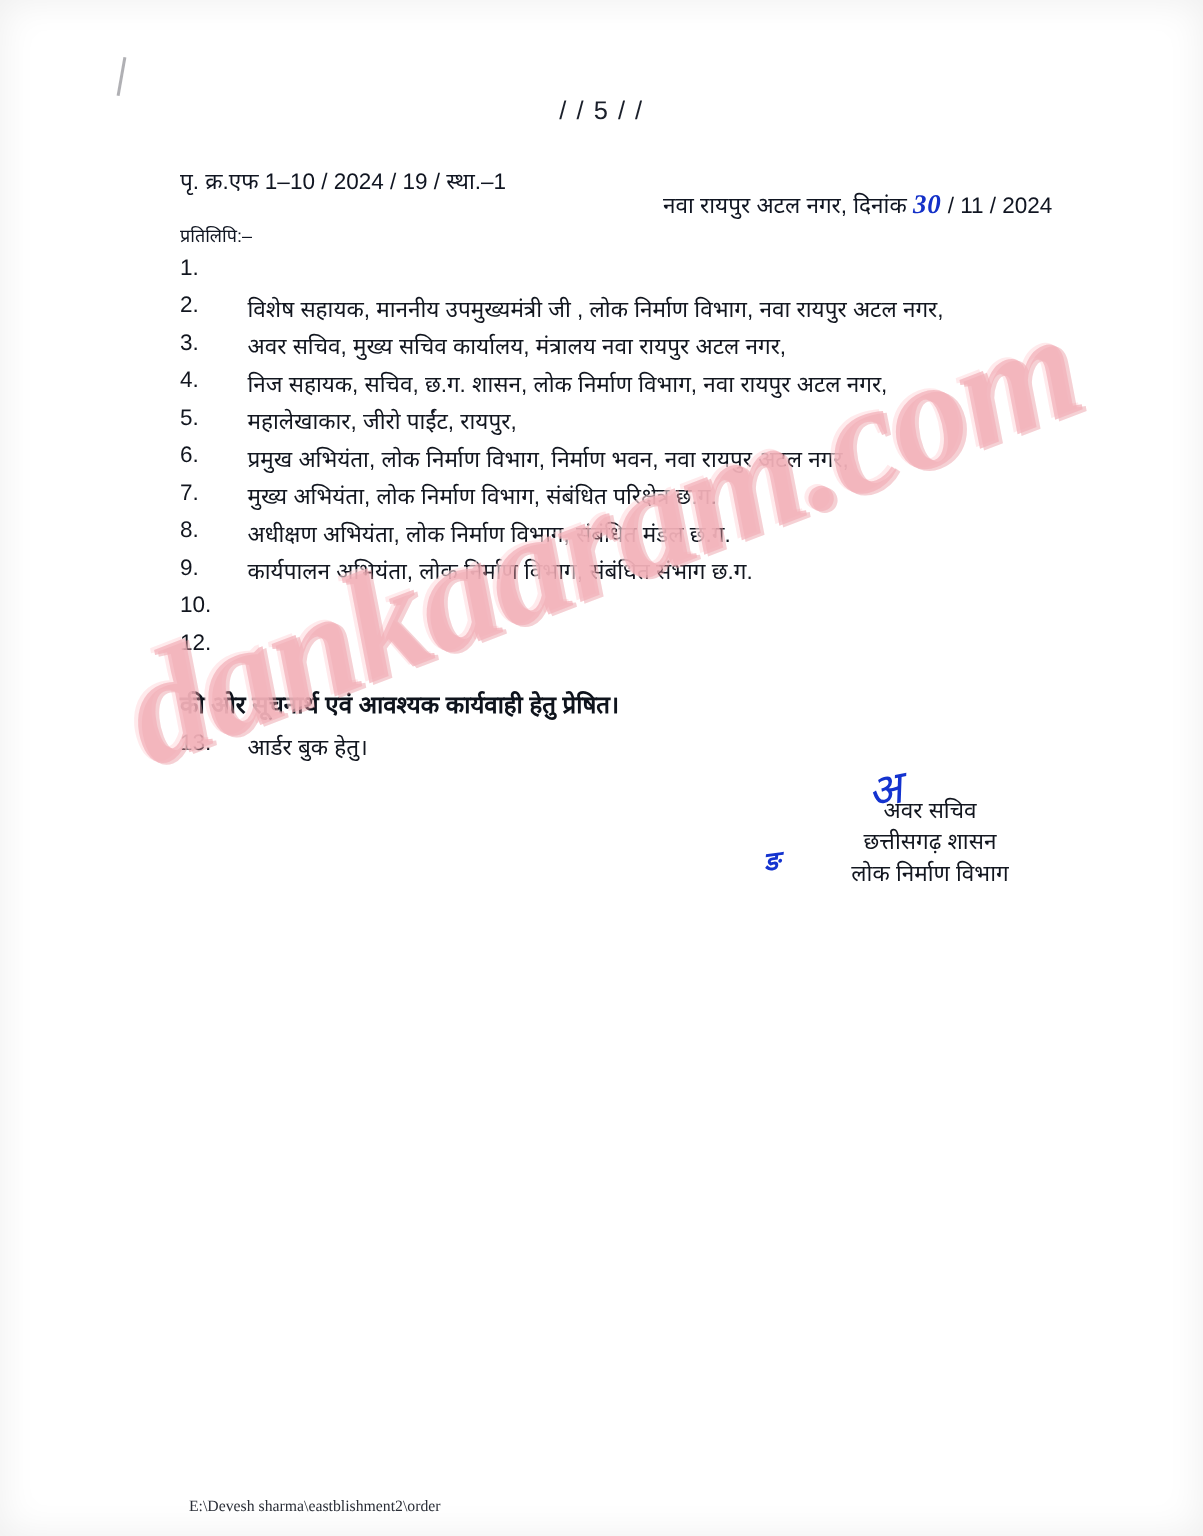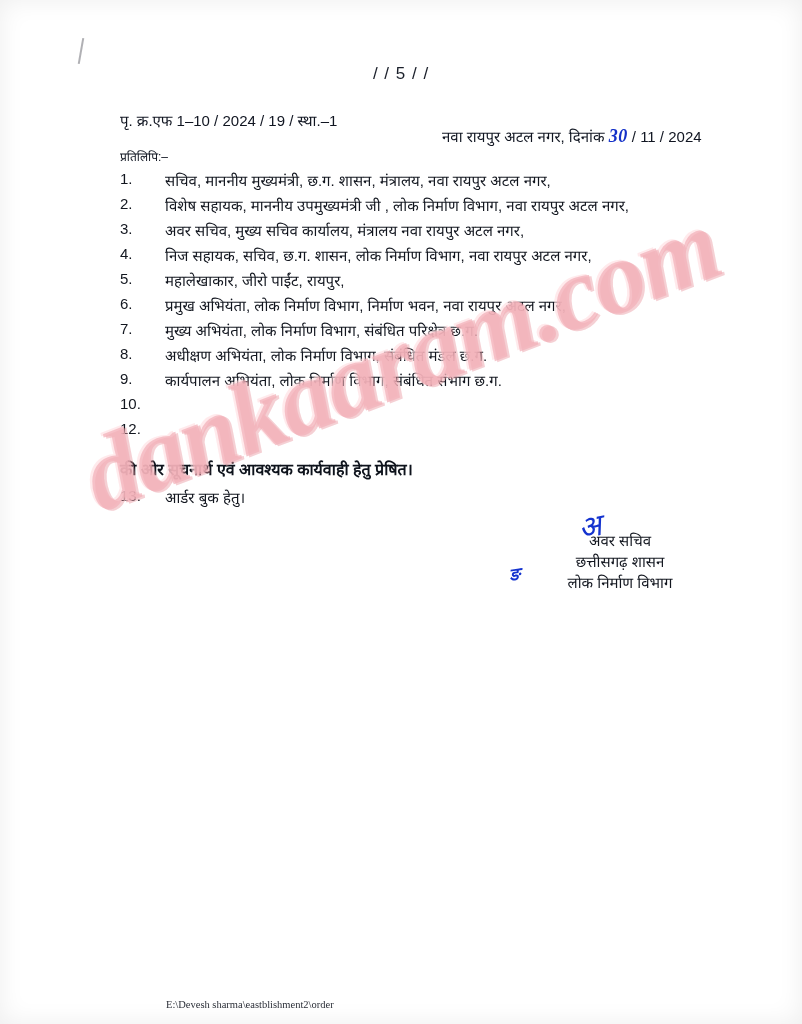--- a/index.html
+++ b/index.html
@@ -169,21 +169,20 @@
     font-weight: bold;
     transform: rotate(-8deg);
   }
   .footpath {
     position: absolute;
     bottom: 14px;
     left: 126px;
     font-size: 10.5px;
     color: #2b2f38;
     font-family: "Liberation Serif", serif;
-    margin-left: 40px;
   }
   .watermark {
     position: absolute;
     top: 300px;
     left: -10px;
     width: 820px;
     text-align: center;
     transform: rotate(-21deg);
     font-family: "Liberation Serif", serif;
     font-weight: bold;
@@ -224,21 +223,20 @@
         <span class="hand-date">30</span>
         <span>/ 11 / 2024</span>
       </span>
     </div>
 
     <div class="subject">प्रतिलिपि:–</div>
 
     <div class="list">
       <div class="item">
         <span class="num">1.</span>
-        <span class="txt">सचिव, माननीय मुख्यमंत्री, छ.ग. शासन, मंत्रालय, नवा रायपुर अटल नगर,</span>
       </div>
       <div class="item">
         <span class="num">2.</span>
         <span class="txt">विशेष सहायक, माननीय उपमुख्यमंत्री जी , लोक निर्माण विभाग, नवा रायपुर अटल नगर,</span>
       </div>
       <div class="item">
         <span class="num">3.</span>
         <span class="txt">अवर सचिव, मुख्य सचिव कार्यालय, मंत्रालय नवा रायपुर अटल नगर,</span>
       </div>
       <div class="item">

